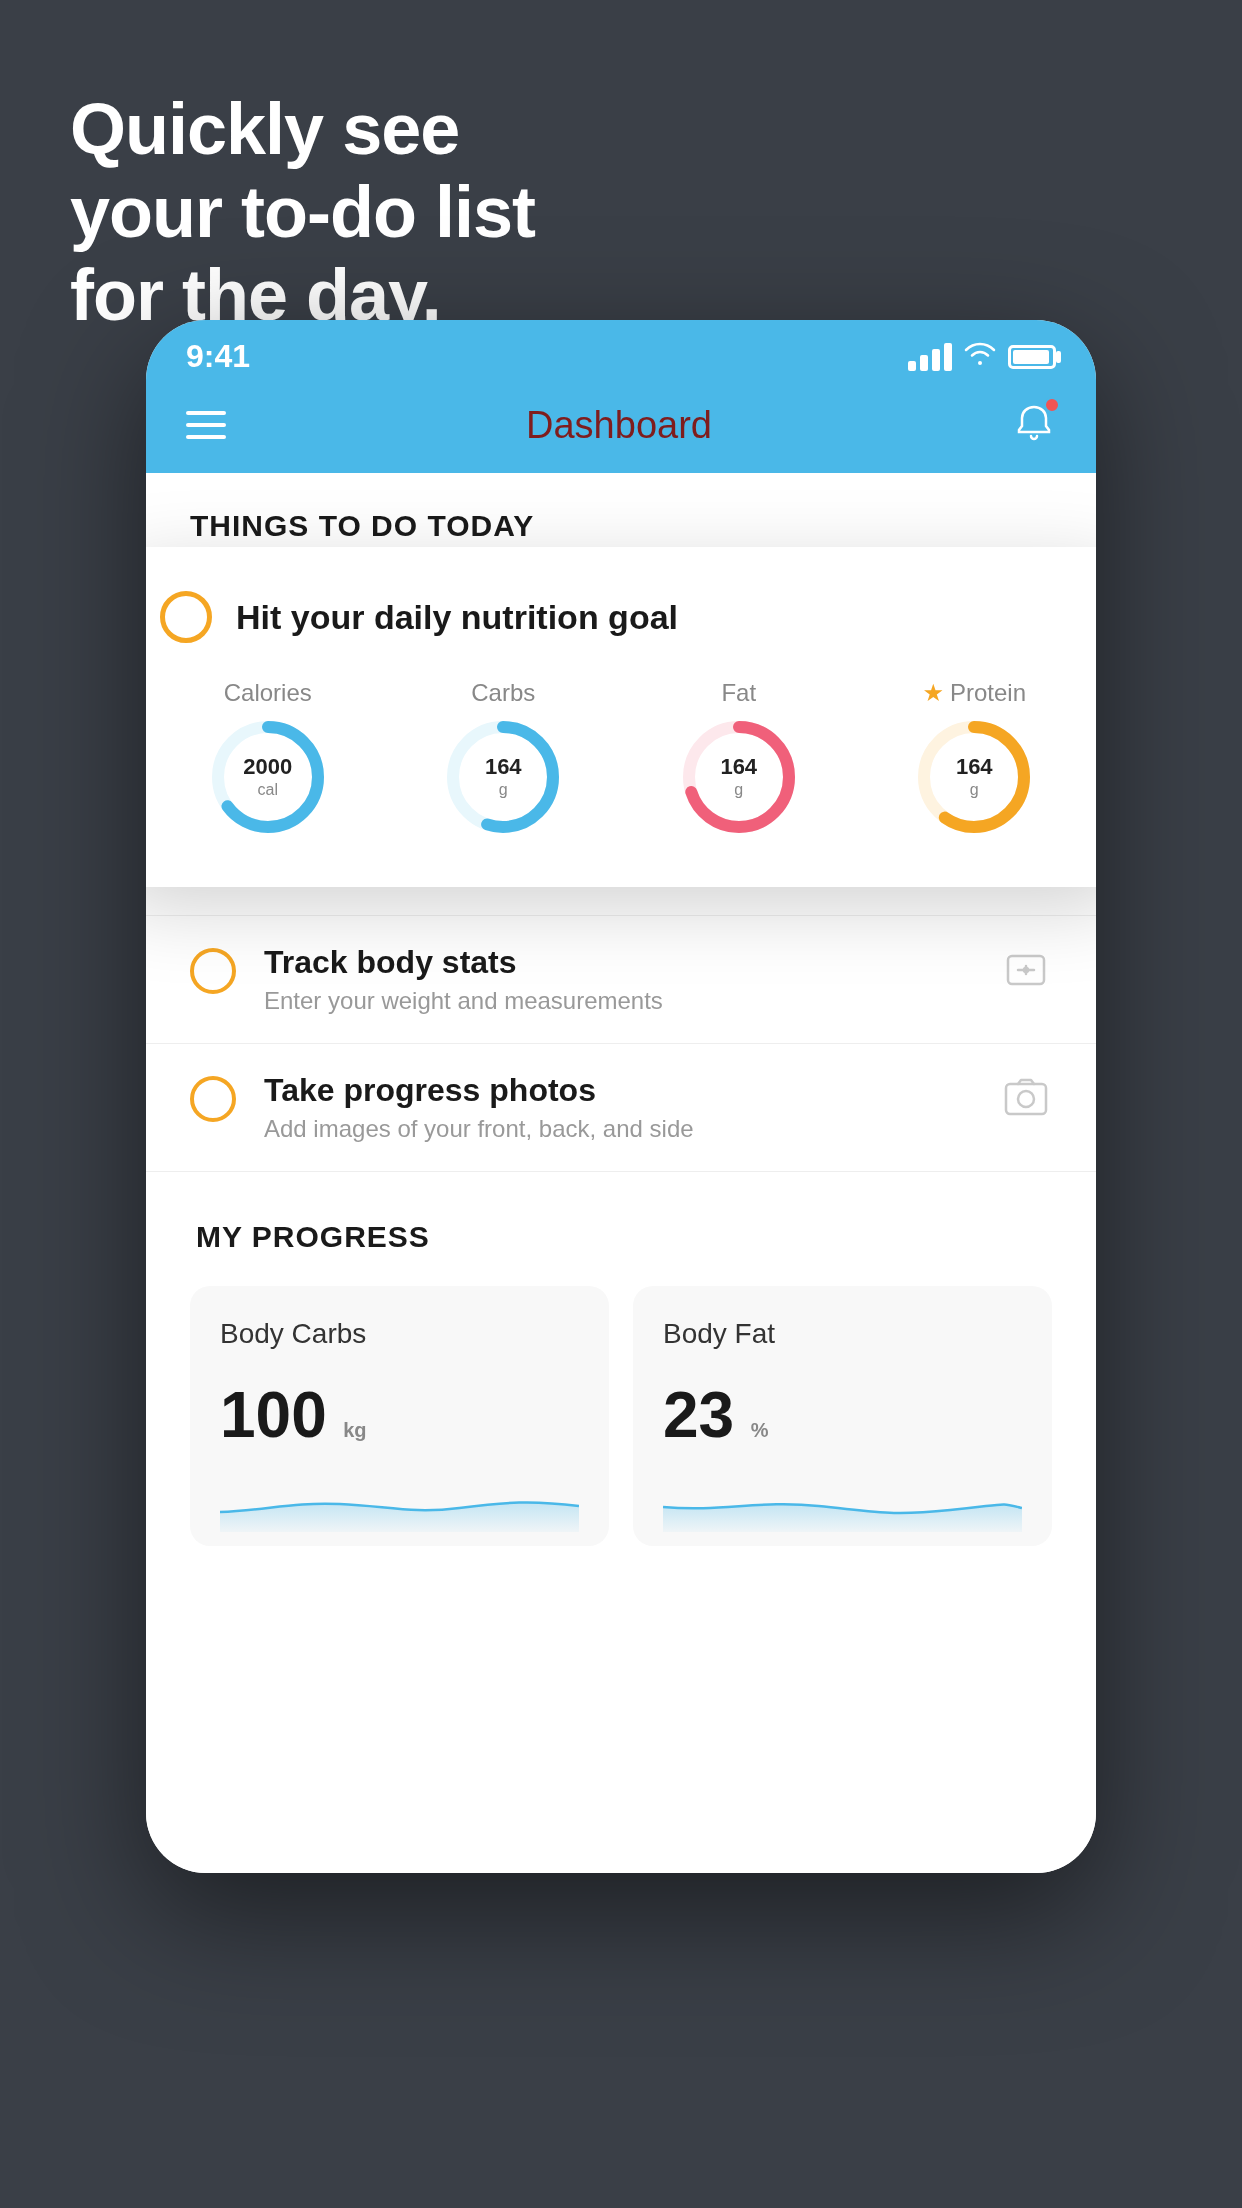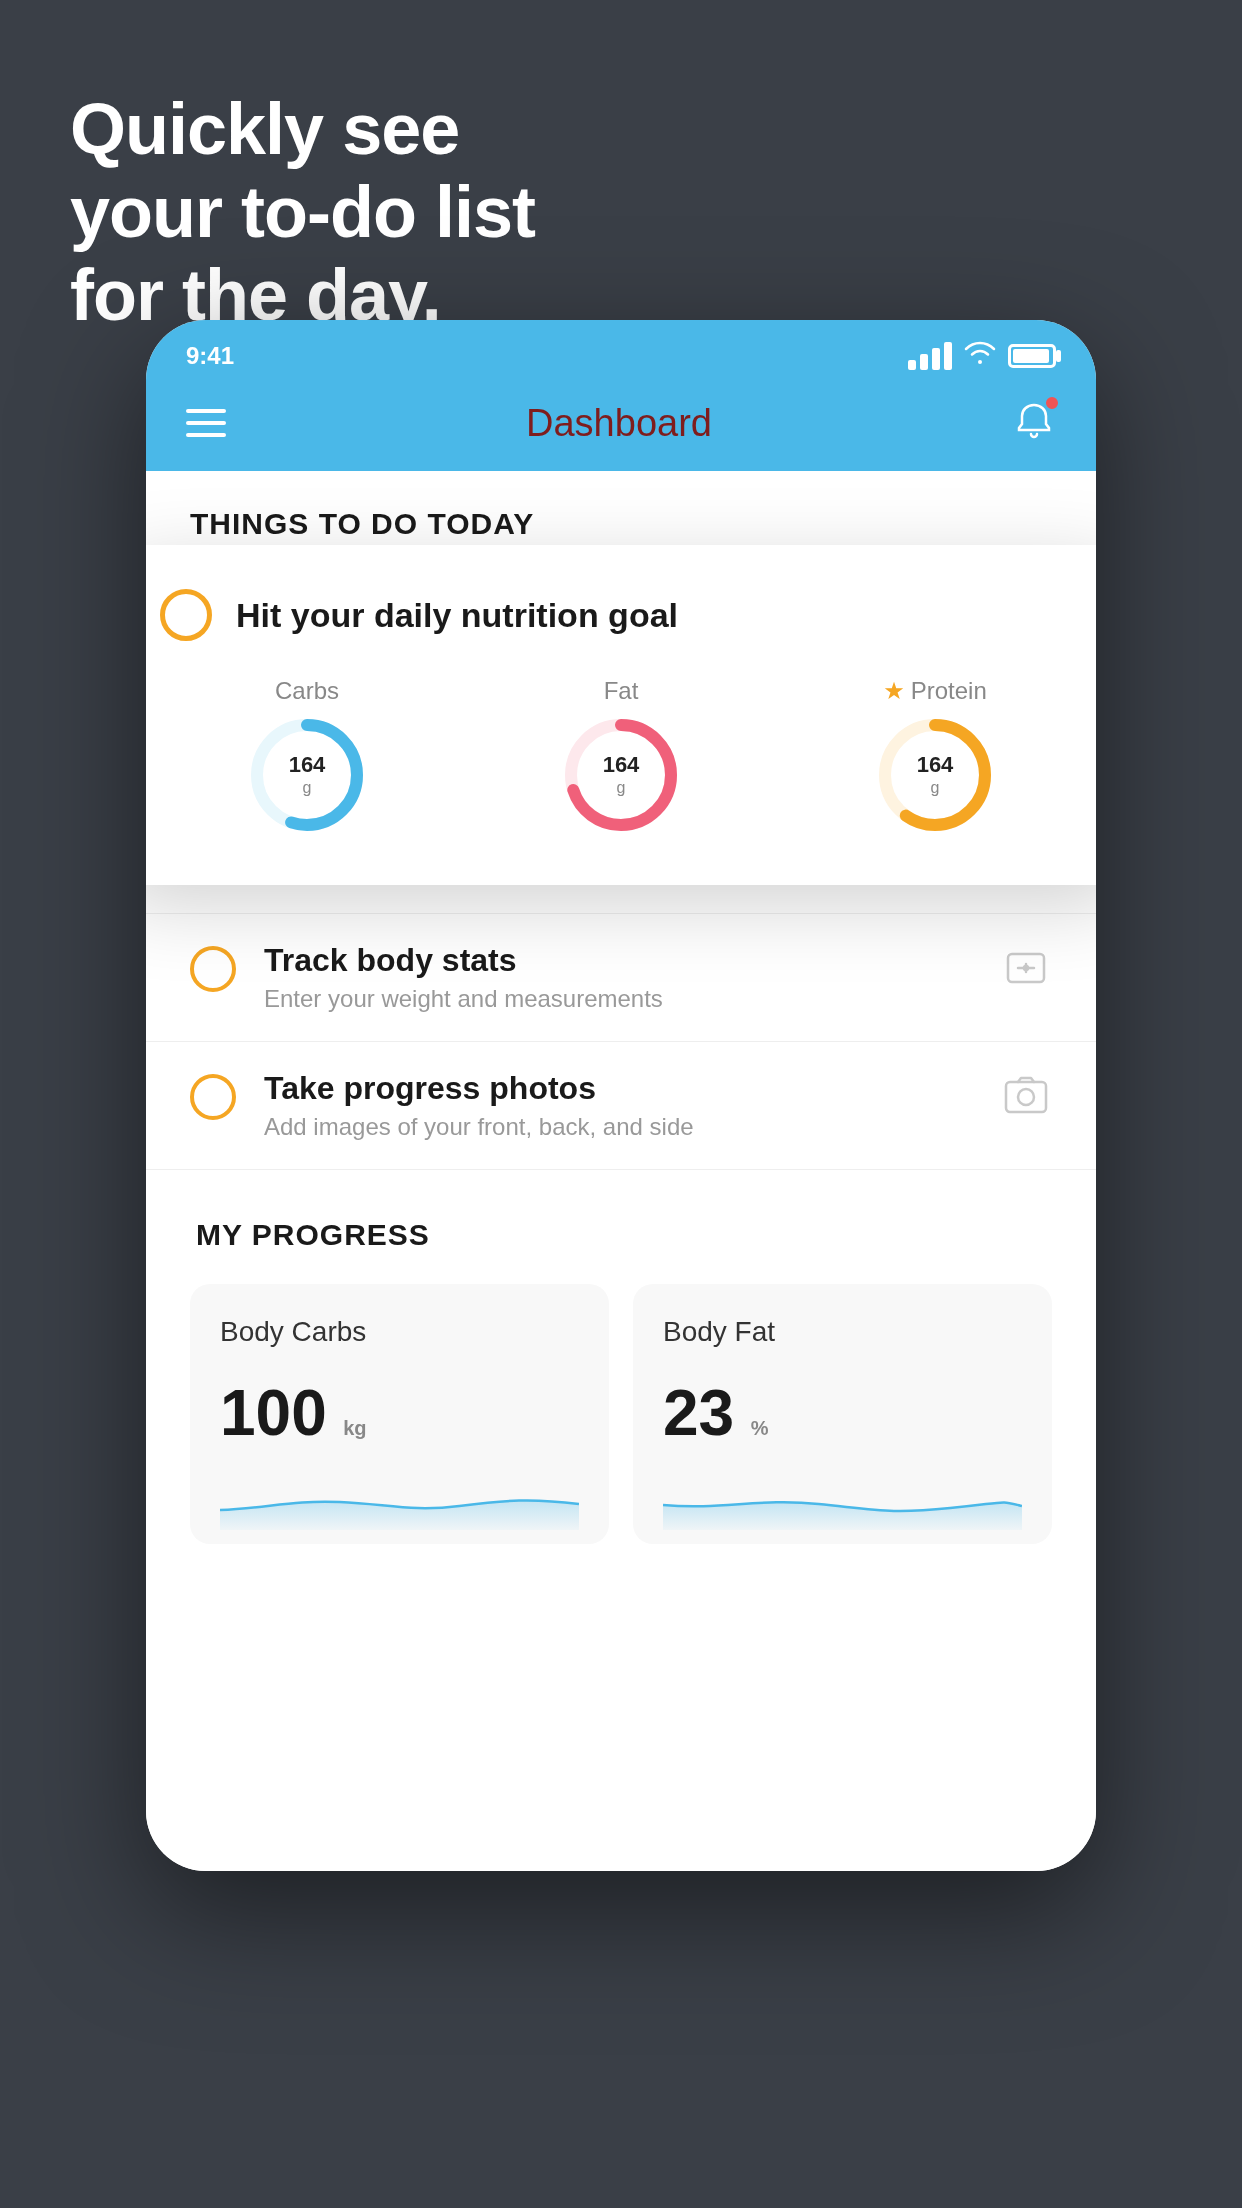--- a/index.html
+++ b/index.html
@@ -44,21 +44,21 @@
 
     
     .status-bar {
       background: #4ab8e8;
       display: flex;
       justify-content: space-between;
       align-items: center;
       padding: 18px 40px 8px;
     }
     .status-time {
-      font-size: 24px;
+      font-size: 32px;
       font-weight: 700;
       color: #fff;
     }
     .status-icons {
       display: flex;
       align-items: center;
       gap: 12px;
     }
     .signal-bars { display: flex; align-items: flex-end; gap: 4px; }
     .signal-bar { background: #fff; border-radius: 2px; width: 8px; }
@@ -360,20 +360,32 @@
 
       <div class="todo-relative-wrapper">
 
         <div class="nutrition-card">
           <div class="nutrition-card-header">
             <div class="circle-check"></div>
             <span class="nutrition-title">Hit your daily nutrition goal</span>
           </div>
           <div class="nutrition-metrics">
 
+            <div class="metric-item">
+              <span class="metric-label">Calories</span>
+              <div class="donut-wrapper">
+                <svg viewBox="0 0 120 120">
+                  <circle cx="60" cy="60" r="50" fill="none" stroke="#e8f7fc" stroke-width="12"></circle>
+                  <circle cx="60" cy="60" r="50" fill="none" stroke="#4ab8e8" stroke-width="12" stroke-dasharray="314" stroke-dashoffset="110" stroke-linecap="round"></circle>
+                </svg>
+                <div class="donut-center">
+                  2000<span class="unit">cal</span>
+                </div>
+              </div>
+            </div>
 
             <div class="metric-item">
               <span class="metric-label">Carbs</span>
               <div class="donut-wrapper">
                 <svg viewBox="0 0 120 120">
                   <circle cx="60" cy="60" r="50" fill="none" stroke="#e8f7fc" stroke-width="12"></circle>
                   <circle cx="60" cy="60" r="50" fill="none" stroke="#4ab8e8" stroke-width="12" stroke-dasharray="314" stroke-dashoffset="141" stroke-linecap="round"></circle>
                 </svg>
                 <div class="donut-center">
                   164<span class="unit">g</span>

